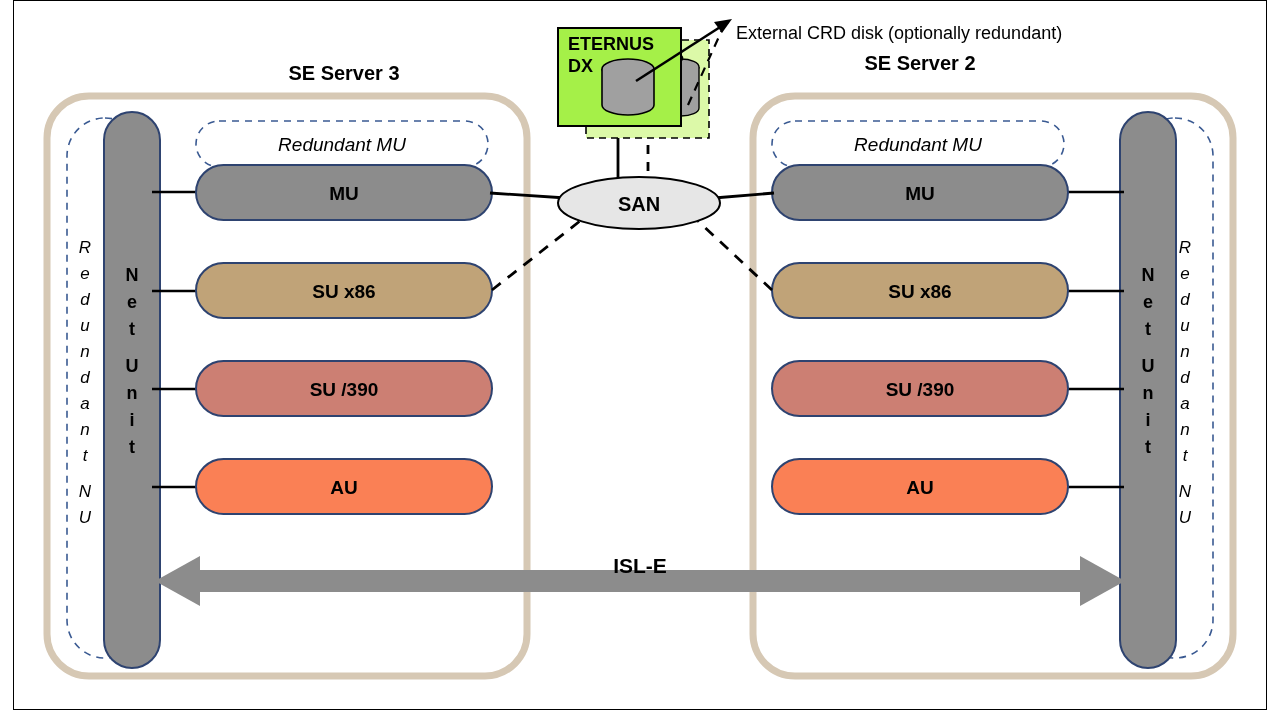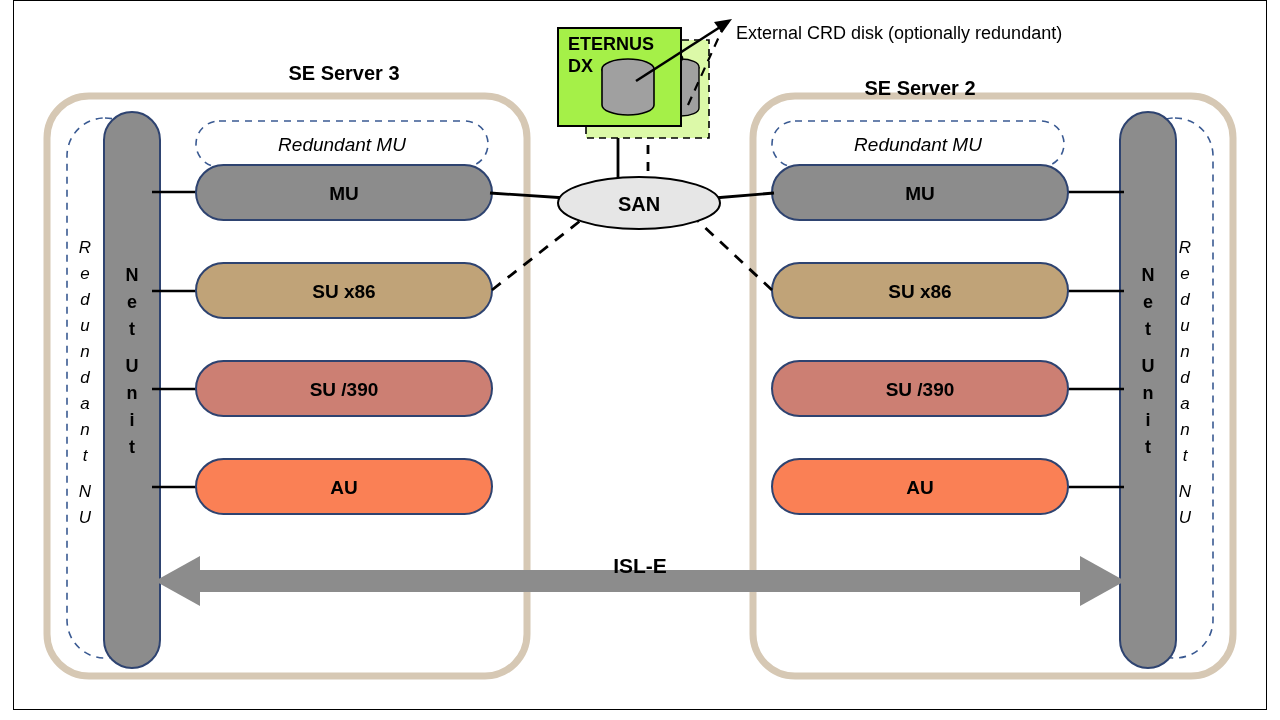--- a/index.html
+++ b/index.html
@@ -201,21 +201,21 @@
       <polygon points="732,19 714,22 722,33" fill="#000000"></polygon>
     </g>
     <g>
       <line x1="688" y1="105" x2="722" y2="30" stroke="#000000" stroke-width="2.2" stroke-dasharray="9,7"></line>
     </g>
     <text class="crd-label" x="736" y="39">External CRD disk (optionally redundant)</text>
 
   </svg>
 
   <div class="srv-title" style="left:196px; top:62px; width:296px; text-align:center;">SE Server 3</div>
-  <div class="srv-title" style="left:772px; top:77px; width:296px; text-align:center;">SE Server 2</div>
+  <div class="srv-title" style="left:772px; top:52px; width:296px; text-align:center;">SE Server 2</div>
 
   <div class="vert-bold" style="left:119px; top:262px;" id="nu1">
       <div>N</div>
       <div>e</div>
       <div>t</div>
       <div class="vert-gap"></div>
       <div>U</div>
       <div>n</div>
       <div>i</div>
       <div>t</div>

